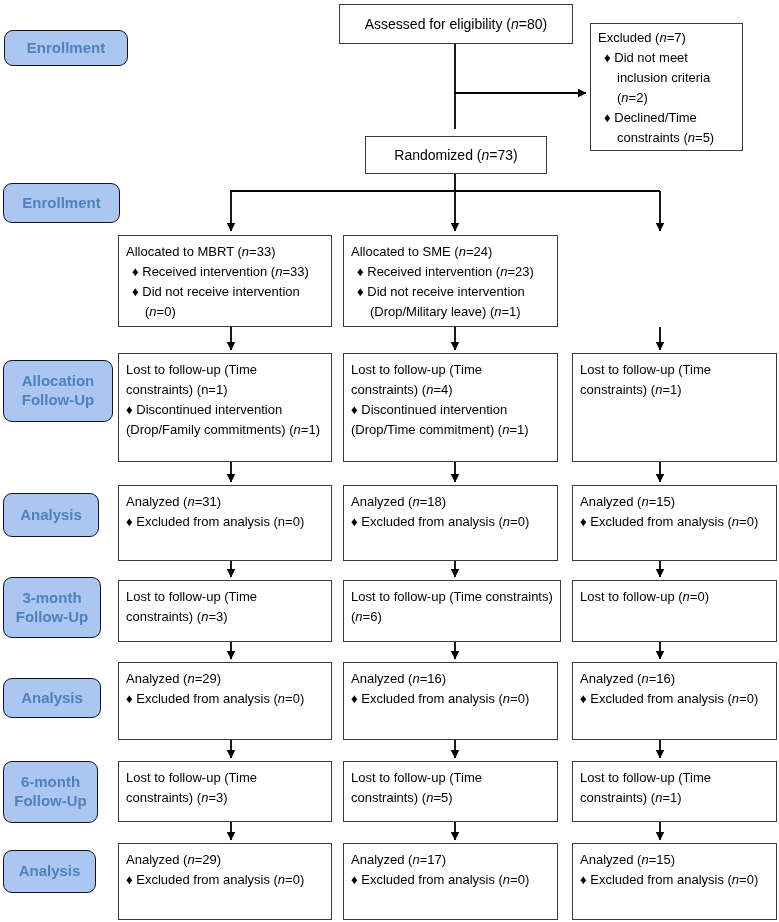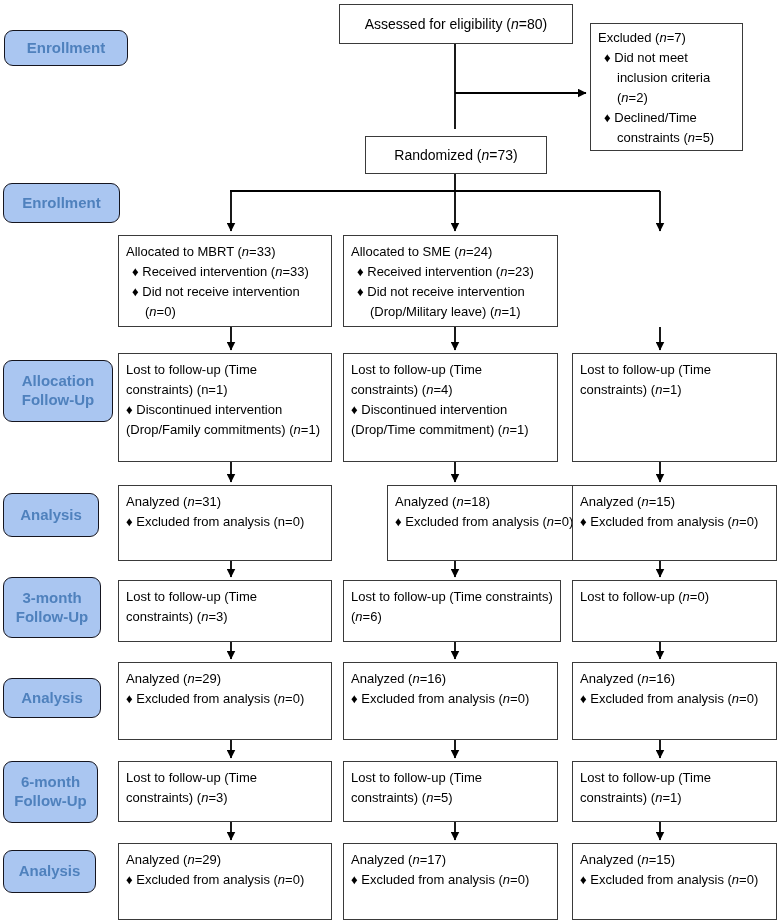--- a/index.html
+++ b/index.html
@@ -116,21 +116,21 @@
     <div class="ln">♦ Discontinued intervention (Drop/Time commitment) (<i>n</i>=1)</div>
   </div>
   <div class="box" style="left:572px;top:353px;width:205px;height:109px;">
     <div class="ln">Lost to follow-up (Time constraints) (<i>n</i>=1)</div>
   </div>
 
   <div class="box" style="left:118px;top:485px;width:214px;height:76px;">
     <div class="ln">Analyzed (<i>n</i>=31)</div>
     <div class="ln">♦ Excluded from analysis (n=0)</div>
   </div>
-  <div class="box" style="left:343px;top:485px;width:215px;height:76px;margin-left:44px;">
+  <div class="box" style="left:343px;top:485px;width:215px;height:76px;">
     <div class="ln">Analyzed (<i>n</i>=18)</div>
     <div class="ln">♦ Excluded from analysis (<i>n</i>=0)</div>
   </div>
   <div class="box" style="left:572px;top:485px;width:205px;height:76px;">
     <div class="ln">Analyzed (<i>n</i>=15)</div>
     <div class="ln">♦ Excluded from analysis (<i>n</i>=0)</div>
   </div>
 
   <div class="box" style="left:118px;top:580px;width:214px;height:62px;">
     <div class="ln">Lost to follow-up (Time constraints) (<i>n</i>=3)</div>

